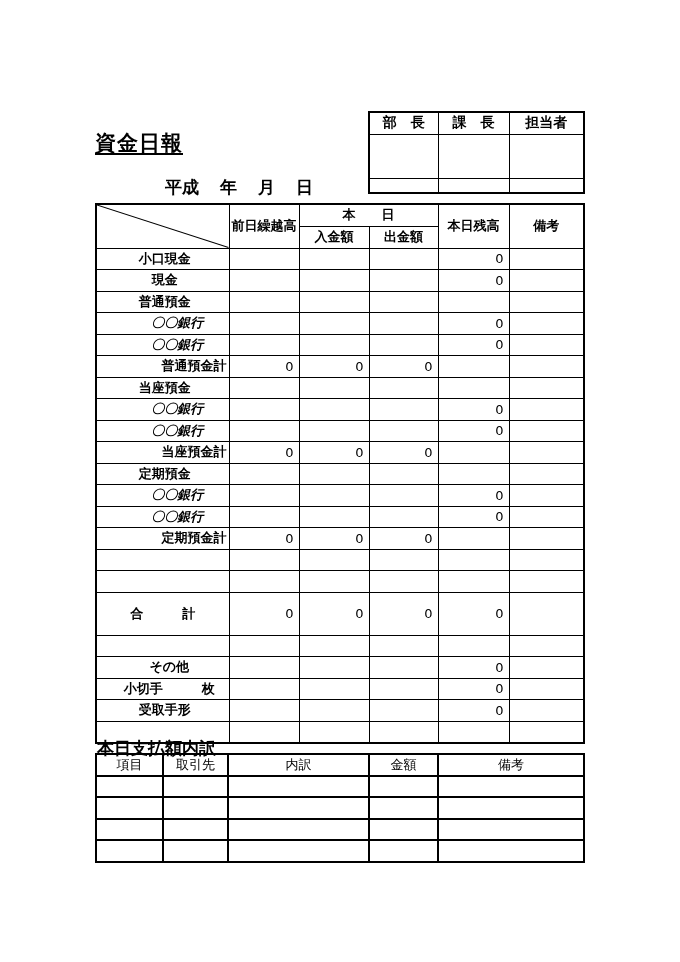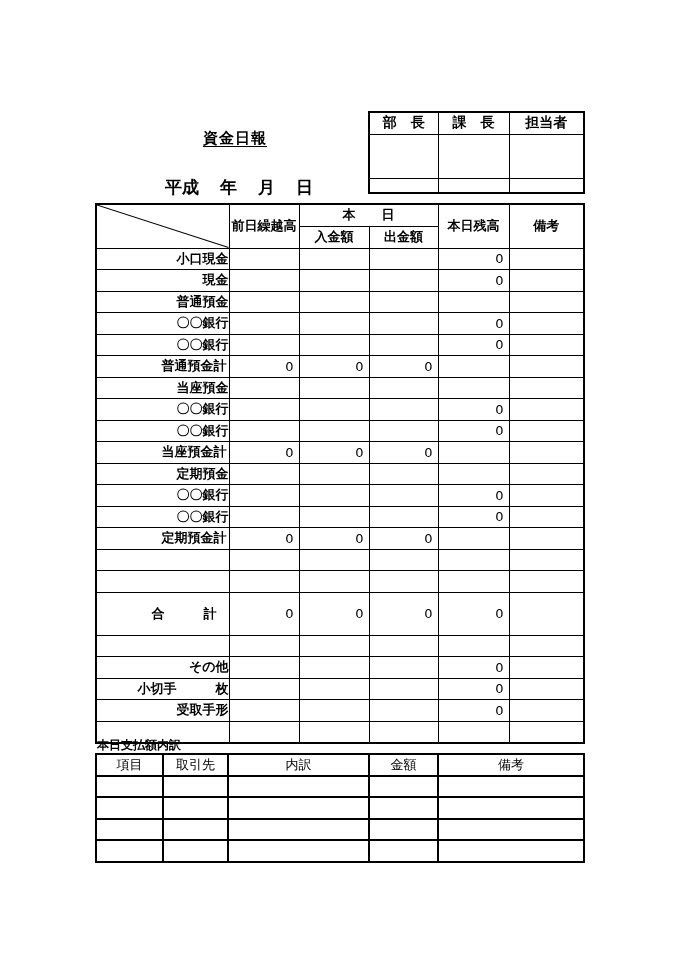--- a/index.html
+++ b/index.html
@@ -10,22 +10,22 @@
   }
   .page{
     position:relative;
     width:680px;height:962px;
     background:#ffffff;
     overflow:hidden;
   }
   
   .title{
     position:absolute;top:129px;left:95px;width:280px;
-    text-align:center;
-    font-size:15px;font-weight:bold;
+    text-align:left;
+    font-size:21px;font-weight:bold;
     text-decoration:underline;
     text-underline-offset:3px;
     letter-spacing:1px;
   }
   .date-line{
     position:absolute;top:176px;left:165px;
     display:flex;gap:21px;
     font-size:17px;font-weight:bold;
   }
   
@@ -52,36 +52,36 @@
     border:1px solid #000;
     vertical-align:middle;
     padding:0;
     overflow:hidden;white-space:nowrap;
   }
   .main thead tr{height:22px;}
   .main thead th{
     font-size:13px;font-weight:bold;text-align:center;
   }
   .main tbody tr{height:21.5px;}
-  .main td.c-label{font-size:13px;font-weight:bold;text-align:right;}
+  .main td.c-label{font-size:13px;font-weight:bold;text-align:center;}
   .main td.ind-normal{padding-left:4px;}
   .main td.ind-small{padding-left:13px;margin-left:44px;}
-  .main td.ind-bank{padding-left:29px;}
+  .main td.ind-bank{padding-left:29px;font-style:italic;}
   .main td.ind-total{text-align:right;padding-right:2px;}
   .main td.ind-center{padding:12px;}
   .main td.num{
     font-size:13px;font-weight:normal;
     text-align:right;padding-right:5px;
   }
   .main th.diag{position:relative;padding:0;}
   .main th.diag svg{position:absolute;top:0;left:0;width:100%;height:100%;display:block;}
   
   .pay-title{
     position:absolute;top:737px;left:97px;
-    font-size:12px;font-weight:bold;
+    font-size:17px;font-weight:bold;
   }
   .pay{
     position:absolute;top:753px;left:95px;width:488px;
     border:2px solid #000;
   }
   .pay th,.pay td{
     border:2px solid #000;
     font-size:13px;font-weight:normal;
     text-align:center;vertical-align:middle;
     padding:0;

